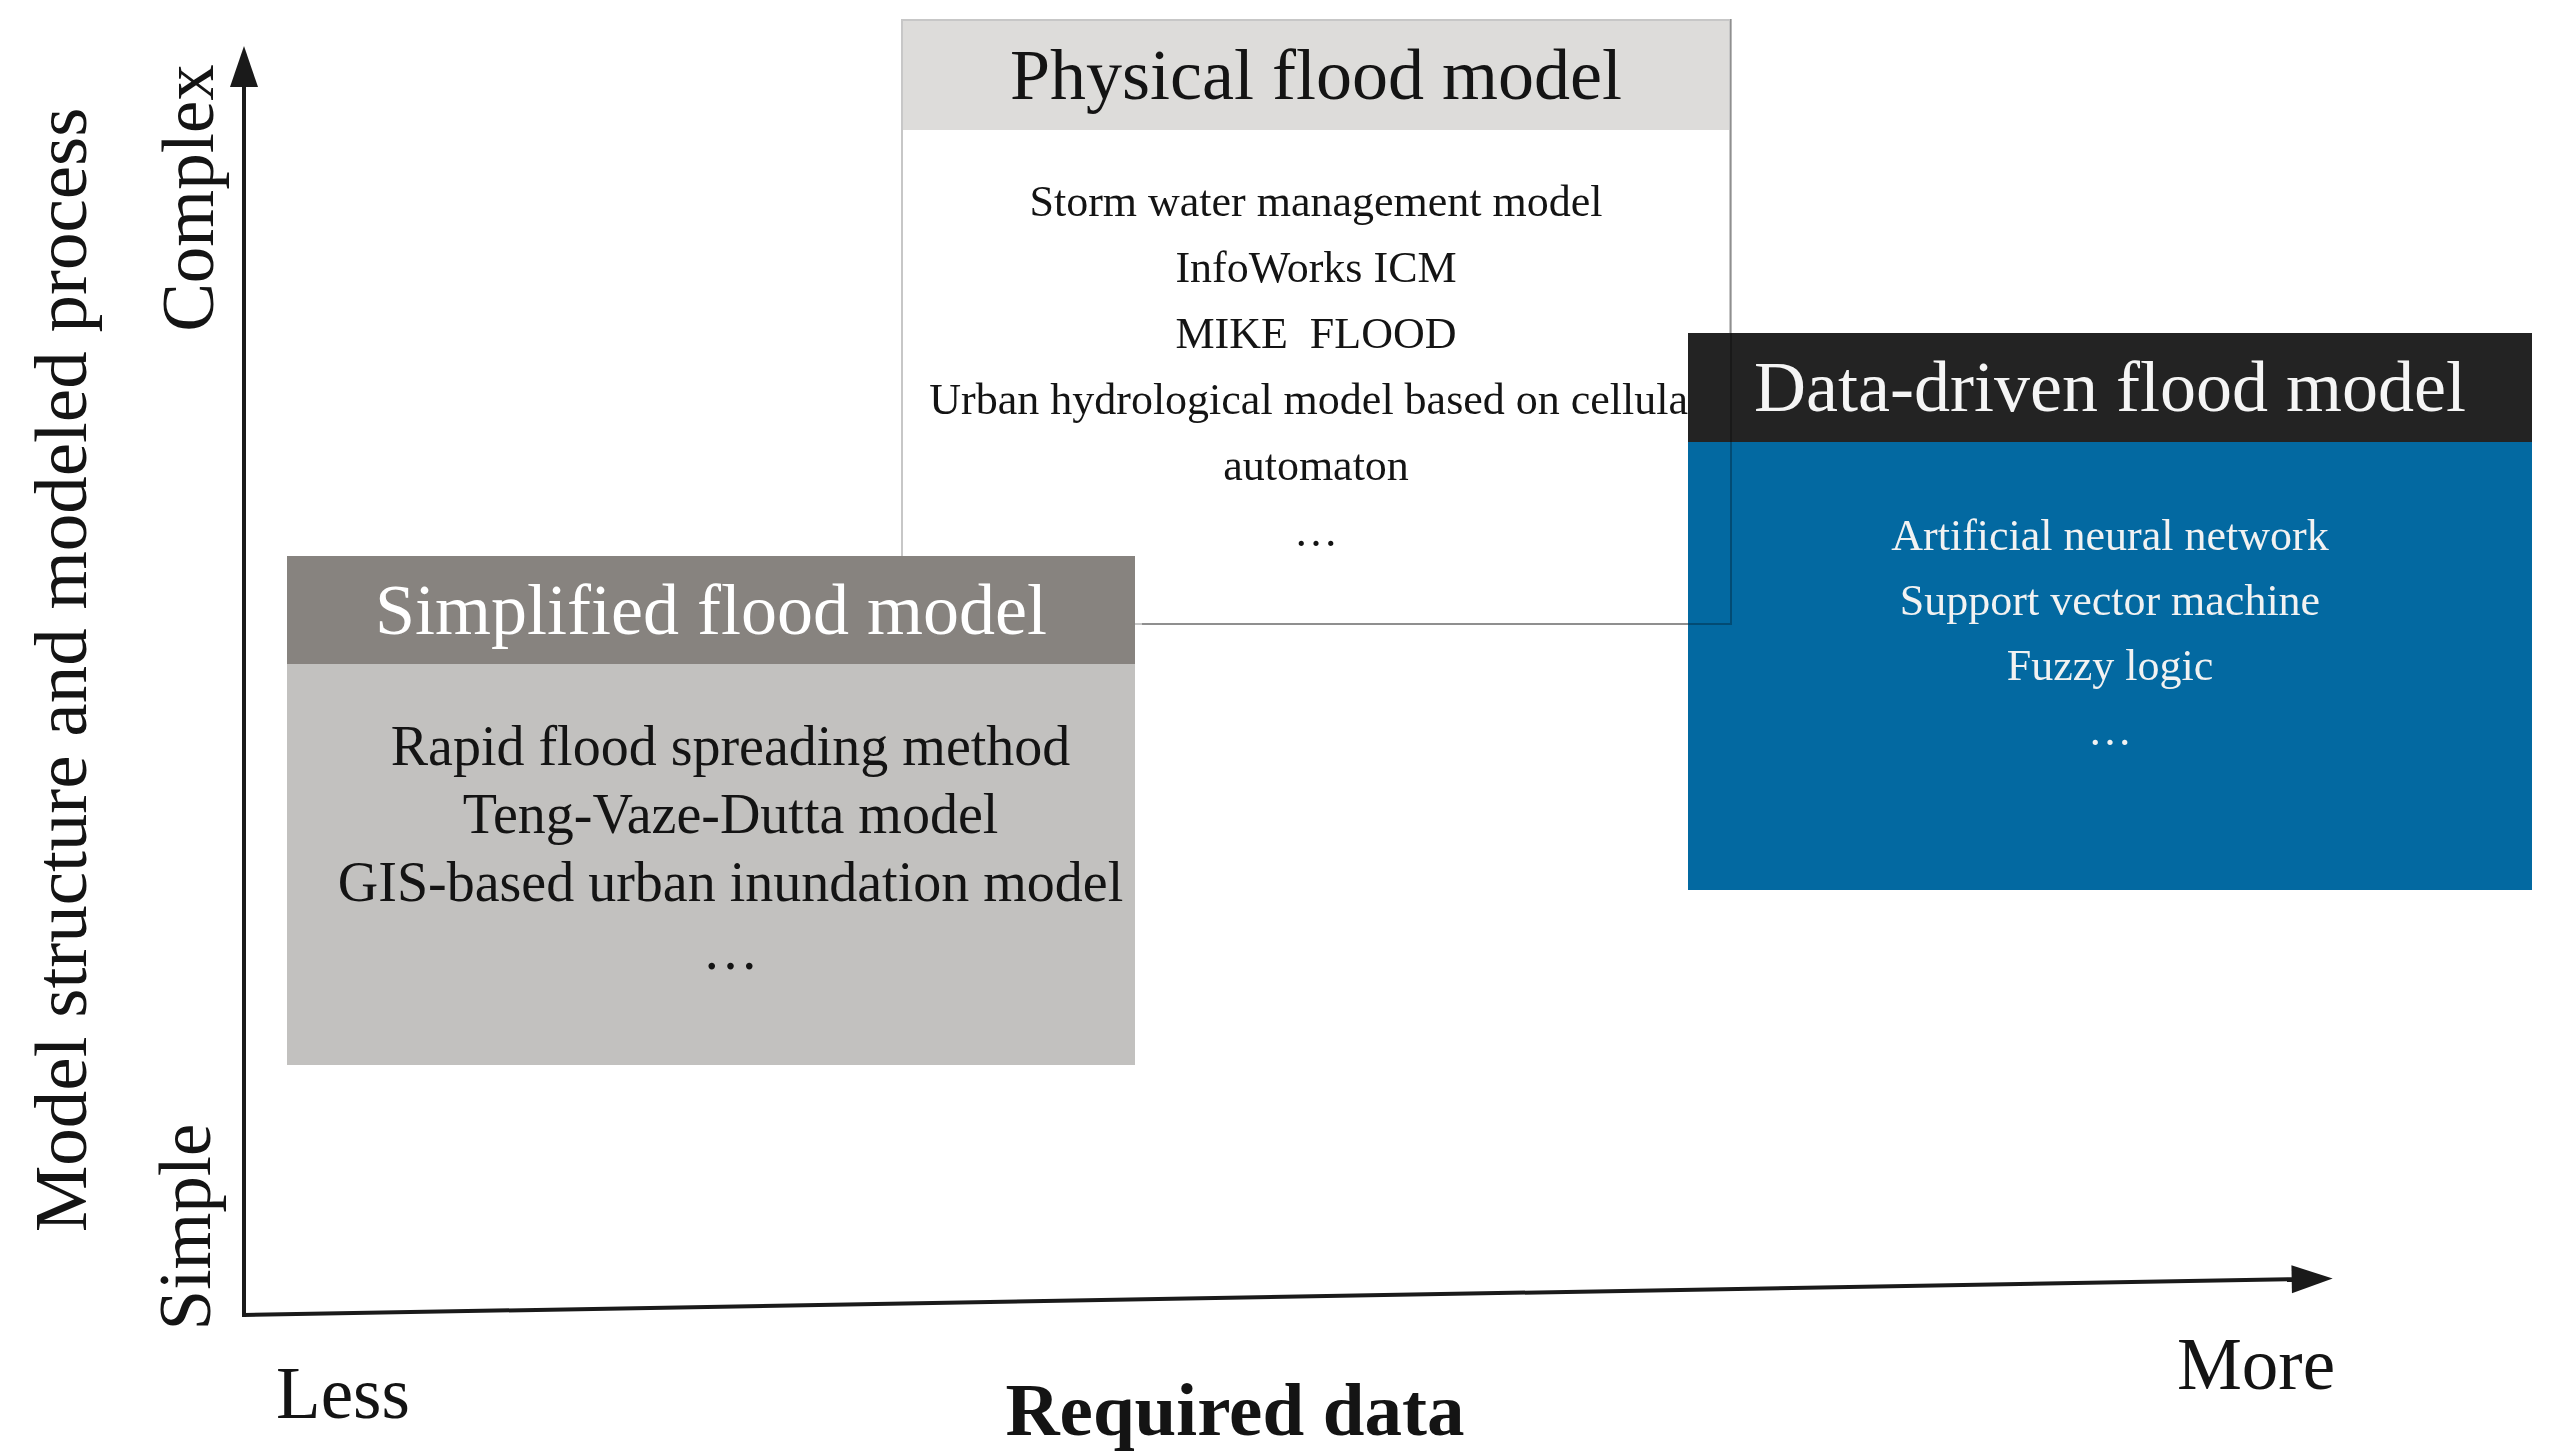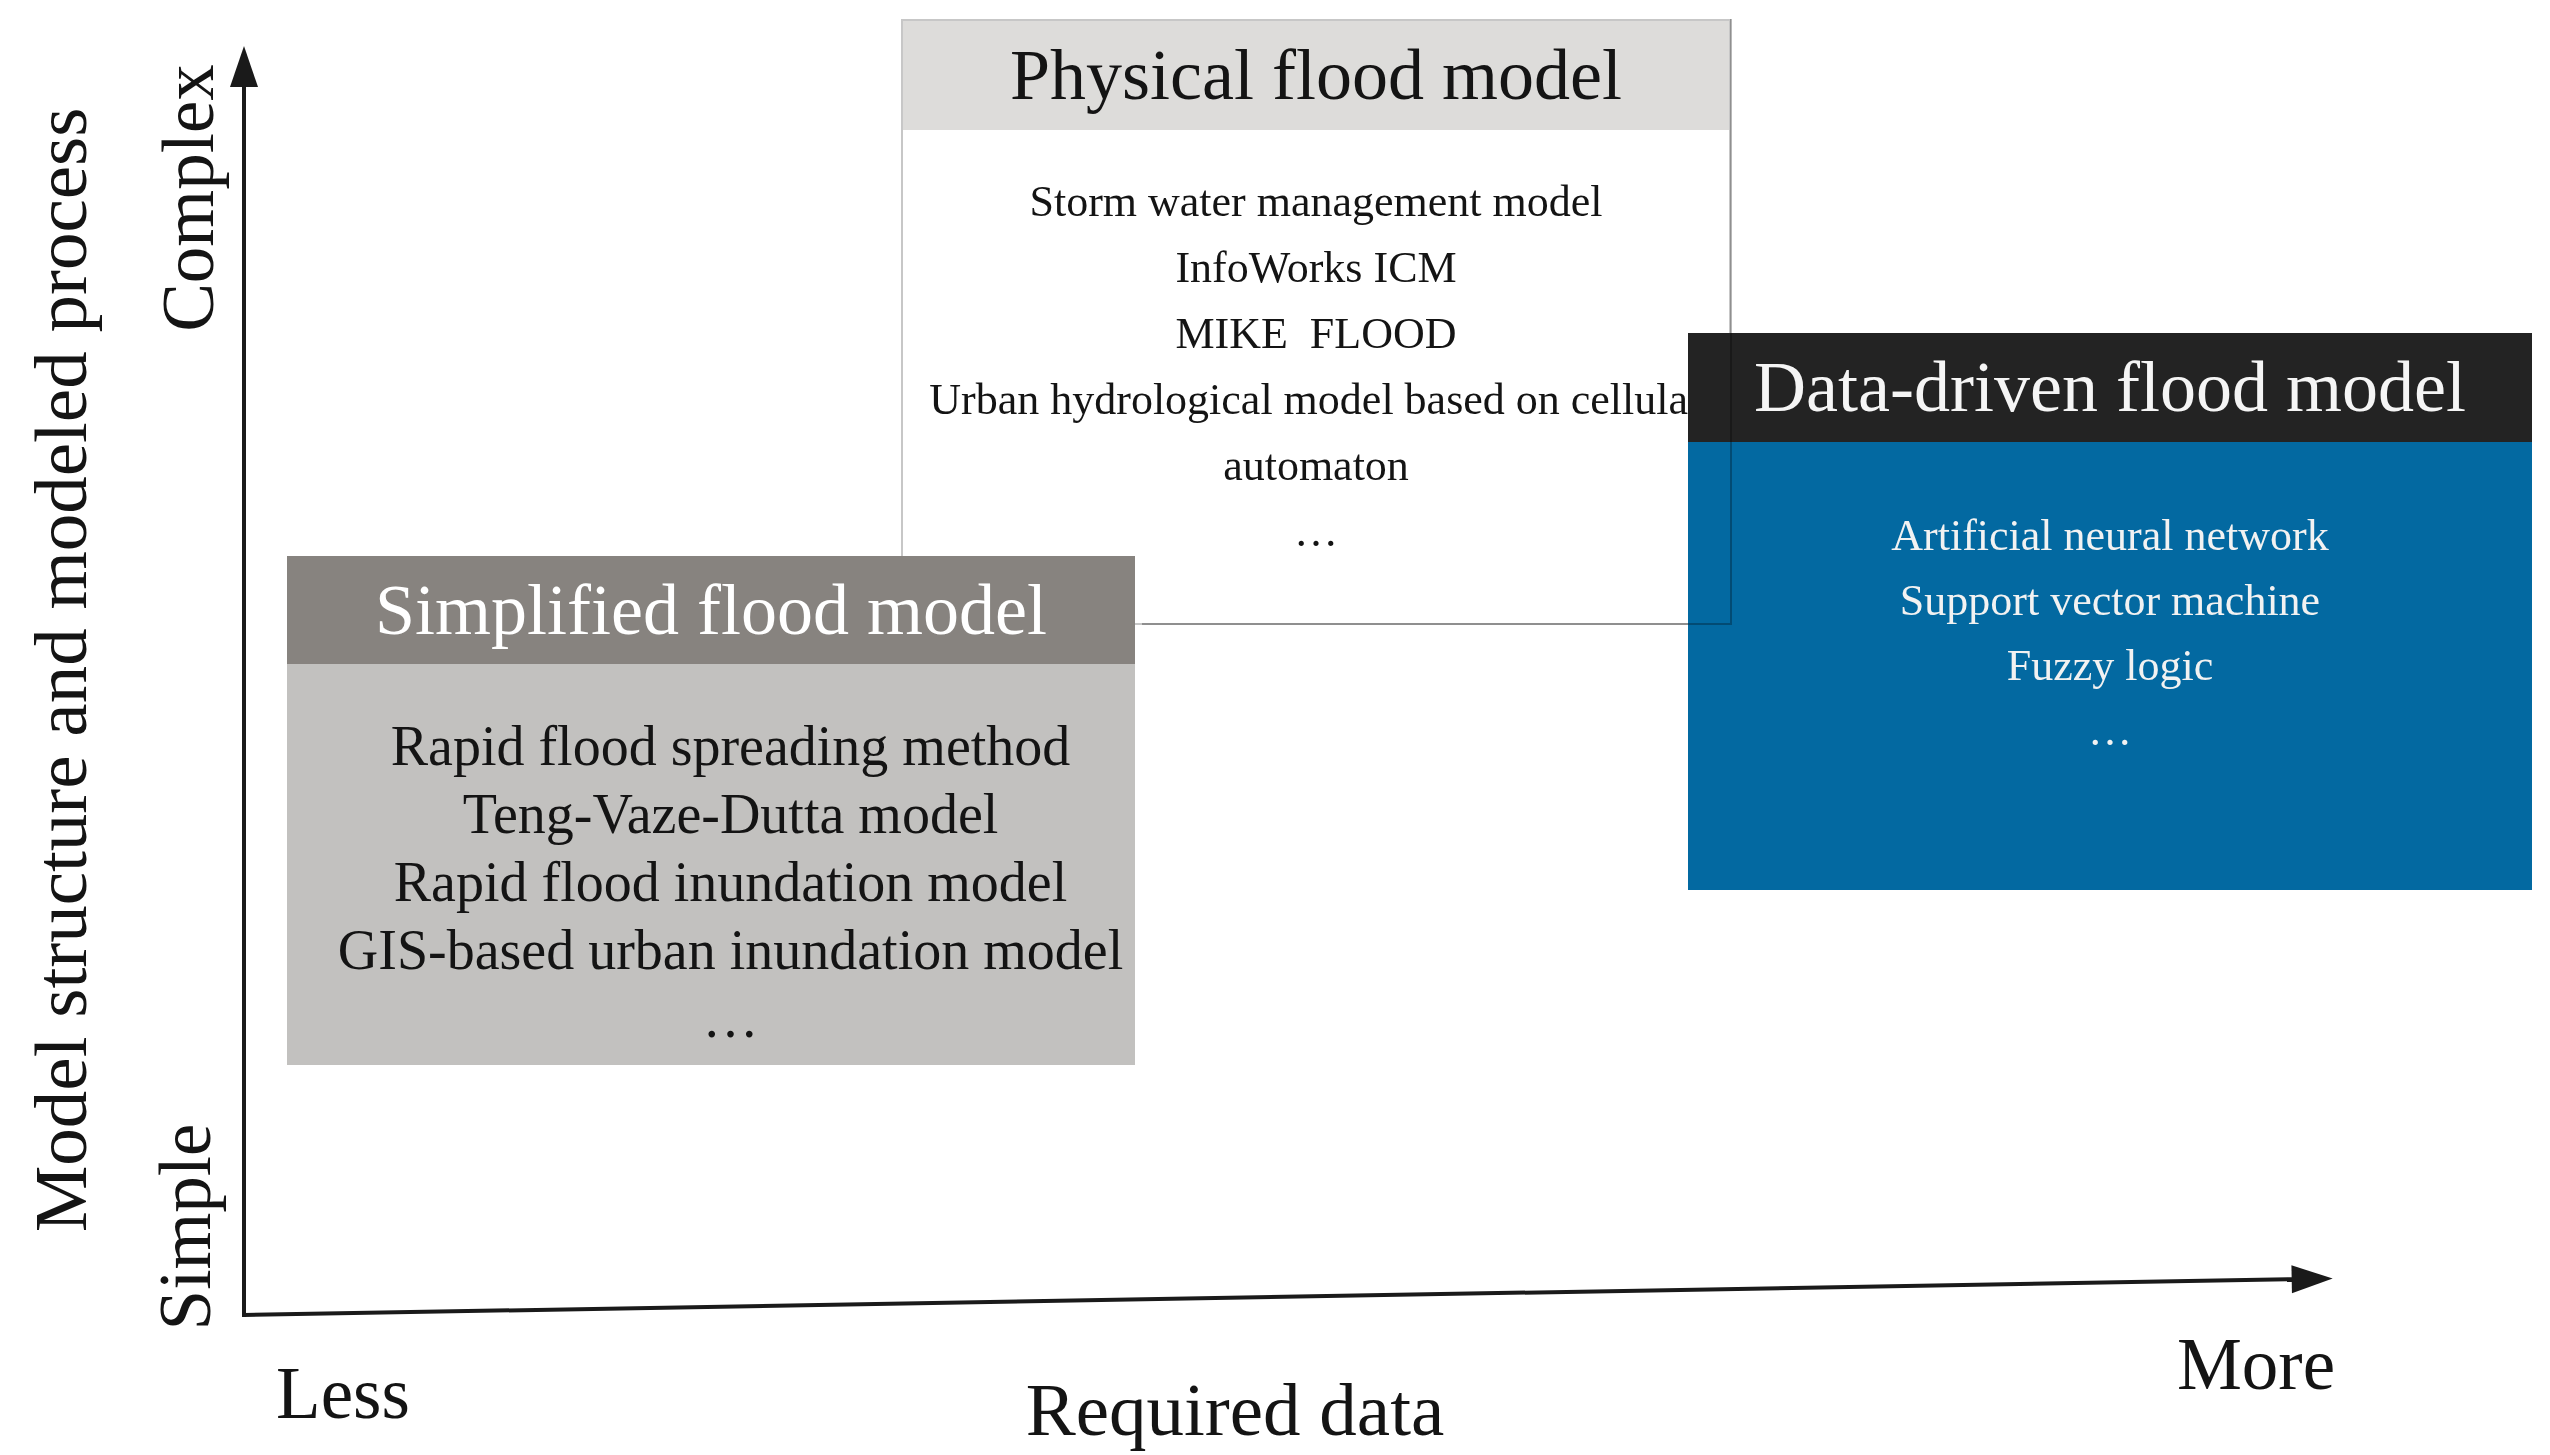--- a/index.html
+++ b/index.html
@@ -59,21 +59,21 @@
   .y-label-complex { left: 189px; top: 198px;  font-size: 73px; }
   .y-label-simple  { left: 186px; top: 1227px; font-size: 73px; }
 
   .x-text {
     position: absolute;
     transform: translate(-50%, -50%);
     white-space: nowrap;
   }
   .x-label-less  { left: 343px;  top: 1394px; font-size: 73px; }
   .x-label-more  { left: 2235px; top: 1365px; font-size: 73px; margin-left: 21px; }
-  .x-axis-title  { left: 1235px; top: 1410px; font-size: 75px; }
+  .x-axis-title  { left: 1235px; top: 1410px; font-size: 75px; font-weight: bold; }
 
   
   .box { position: absolute; }
   .box-header {
     display: flex;
     align-items: center;
     justify-content: center;
     font-size: 72px;
     white-space: nowrap;
   }
@@ -173,20 +173,19 @@
 
   <div class="physical-border-overlay"></div>
 
   <div class="box box-simplified" style="background: rgb(194, 193, 191);">
     <div class="box-header" style="background: rgb(135, 131, 127); color: rgb(255, 255, 255);">
       <span>Simplified flood model</span>
     </div>
     <div class="box-body" style="color: rgb(20, 20, 20);">
         <div class="list-line">Rapid flood spreading method</div>
         <div class="list-line">Teng-Vaze-Dutta model</div>
-        <div class="list-line">Rapid flood inundation model</div>
         <div class="list-line">GIS-based urban inundation model</div>
         <div class="list-line">…</div>
       </div>
   </div>
 
 </div>
 
 
 </body></html>

